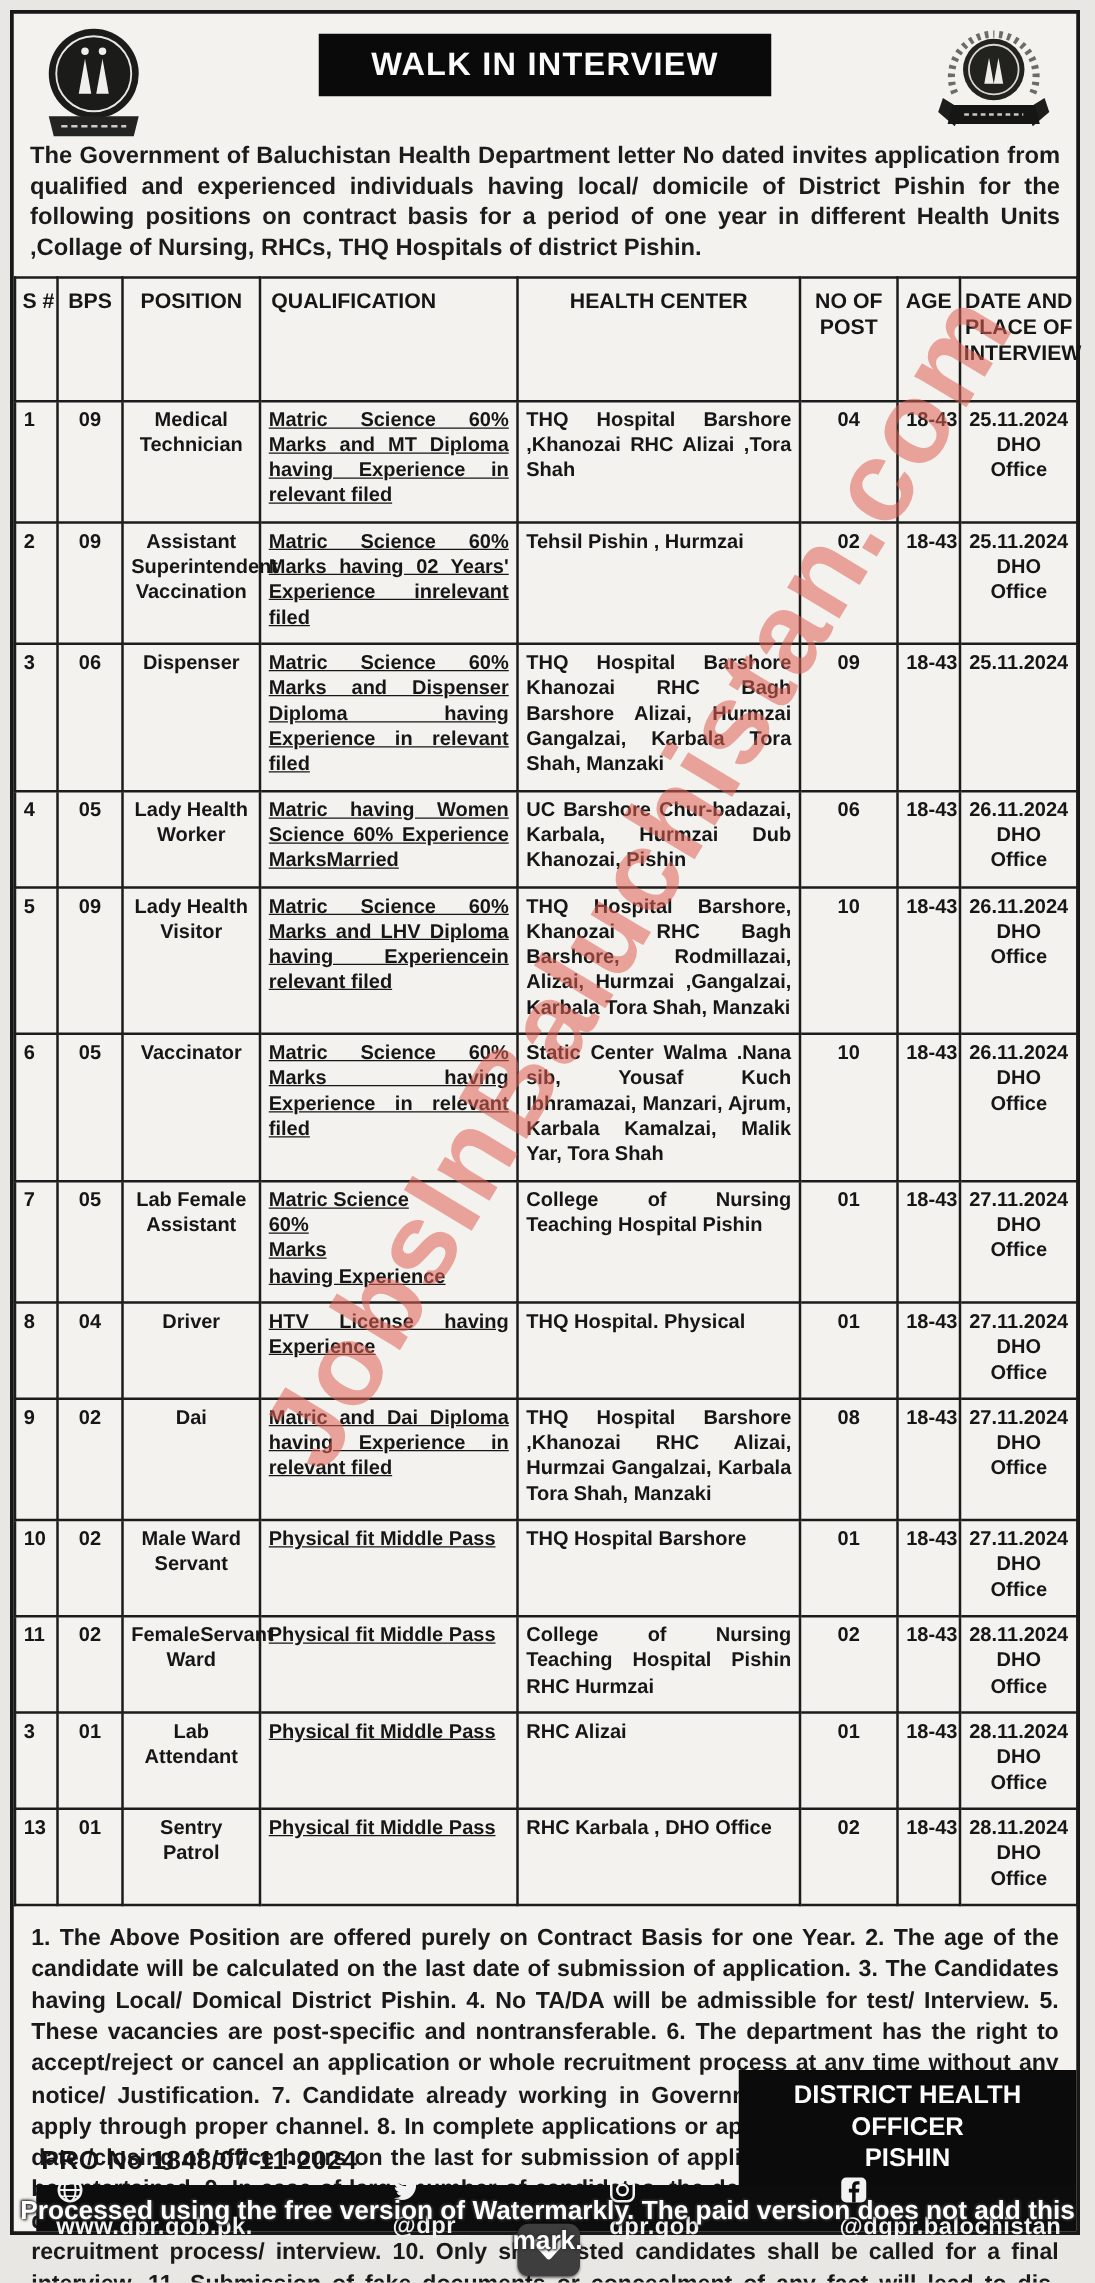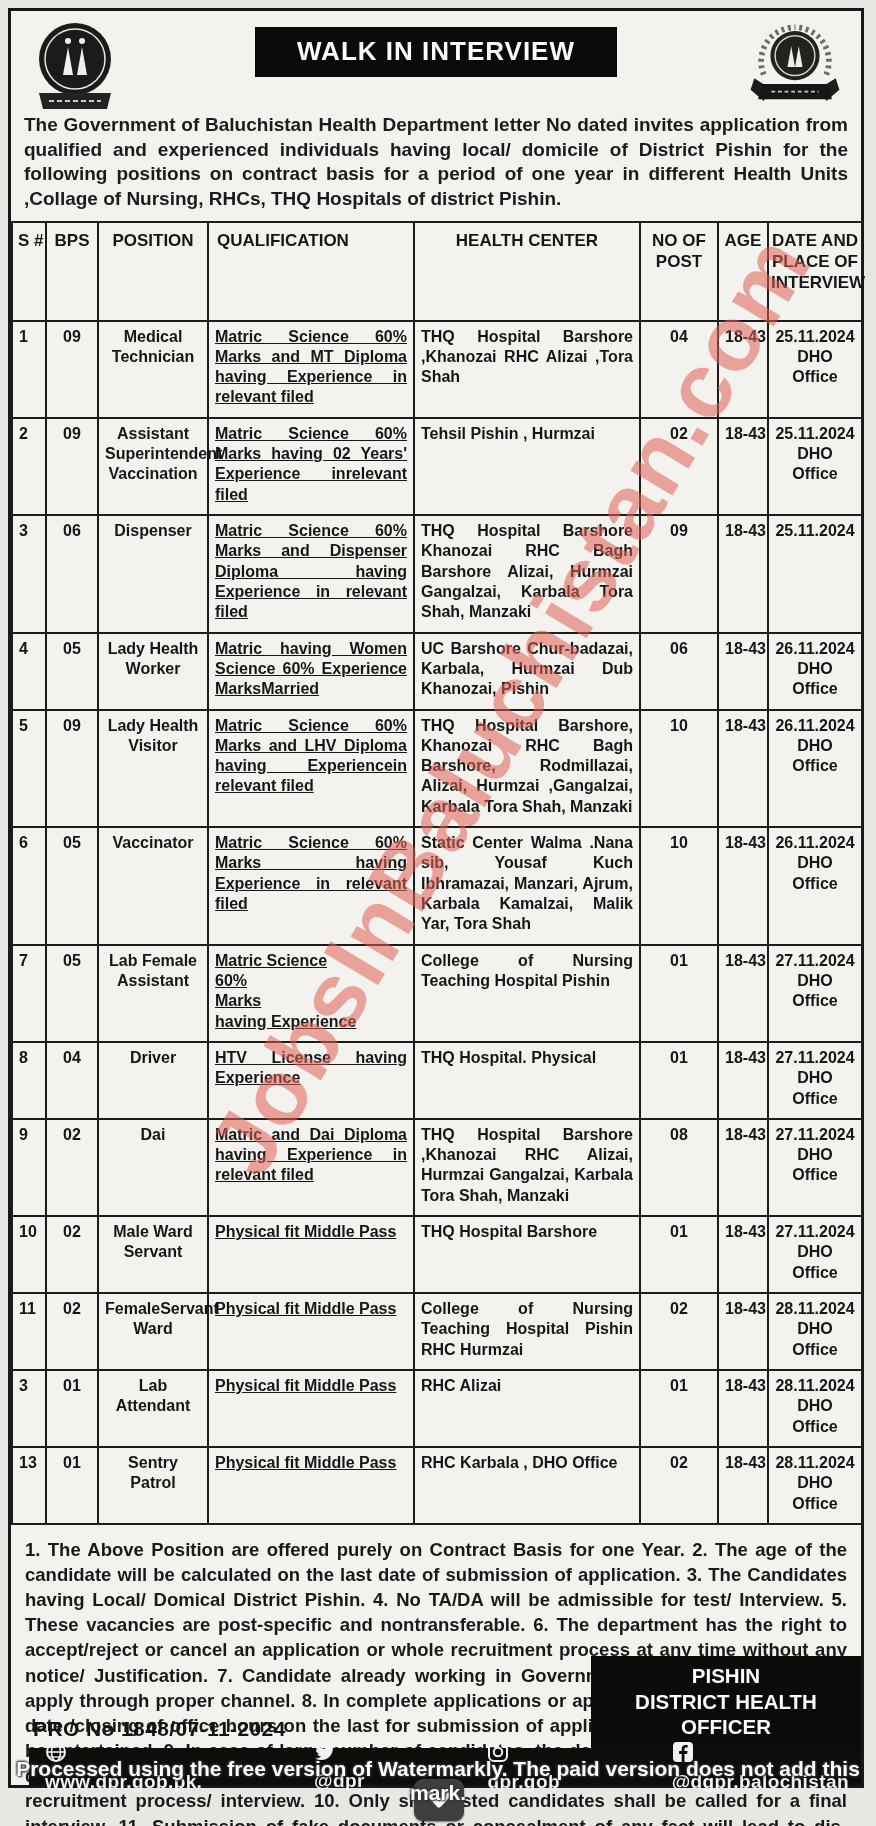--- a/index.html
+++ b/index.html
@@ -339,22 +339,22 @@
         </tbody>
     </table>
 
     <p class="terms">
       <span>1. The Above Position are offered purely on Contract Basis for one Year. 2. The age of the candidate will be calculated on the last date of submission of application. 3. The Candidates having Local/ Domical District Pishin. 4. No TA/DA will be admissible for test/ Interview. 5. These vacancies are post-specific and nontransferable. 6. The department has the right to accept/reject or cancel an application or whole recruitment process at any time without any notice/ Justification. 7. Candidate already working in Government/semi Government/ may apply through proper channel. 8. In complete applications or applications received after due date /closing of office hours on the last for submission of application of application will not be entertained. 9. In case of large number of candidates, the department reserve the right to decide upon any threshold marks /ratio of candidate Vis-a Vis be further considered in the recruitment process/ interview. 10. Only short-listed candidates shall be called for a final interview. 11. Submission of fake documents or concealment of any fact will lead to dis- qualification of the candidate 12. Candidate shall produce all original documents, along with a set of attested photocopies of all relevant (verifiable) documents, at date/ time of interview to be communicated. 13. Application along with CV and attested copies of educational and experience certificate , CNIC and recent photograph may reach to the District Health office Pishin before 14ᵗʰ November 2024 14. The scrutiny and final selection will be made by District Health committee. 15.</span>
       
     </p>
 
     <div class="pro-no">PRO No 1848/07-11-2024</div>
     <div class="officer-box">
+      <div>DISTRICT HEALTH OFFICER</div>
       <div>PISHIN</div>
-      <div>DISTRICT HEALTH OFFICER</div>
     </div>
 
     <div class="footer-bar">
         <span class="f-item">
           <span>
             <svg width="22" height="22" viewBox="0 0 22 22">
               <circle cx="11" cy="11" r="9" fill="none" stroke="#f2f2f2" stroke-width="2"></circle>
               <ellipse cx="11" cy="11" rx="4.5" ry="9" fill="none" stroke="#f2f2f2" stroke-width="1.6"></ellipse>
               <line x1="2" y1="11" x2="20" y2="11" stroke="#f2f2f2" stroke-width="1.6"></line>
               <line x1="3.5" y1="6" x2="18.5" y2="6" stroke="#f2f2f2" stroke-width="1.3"></line>

